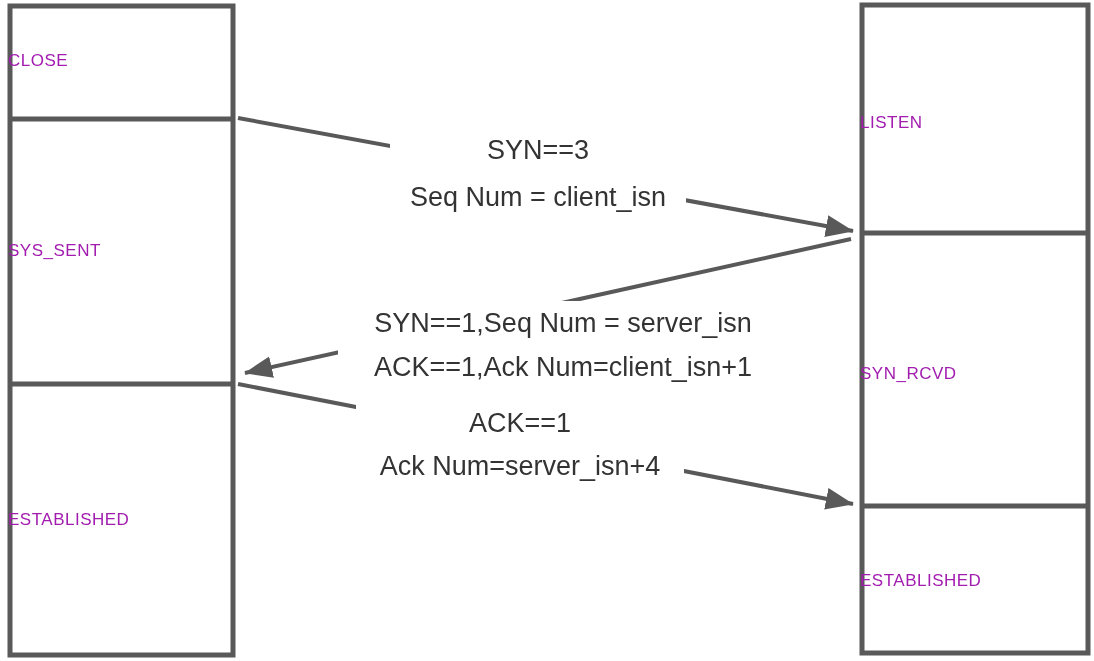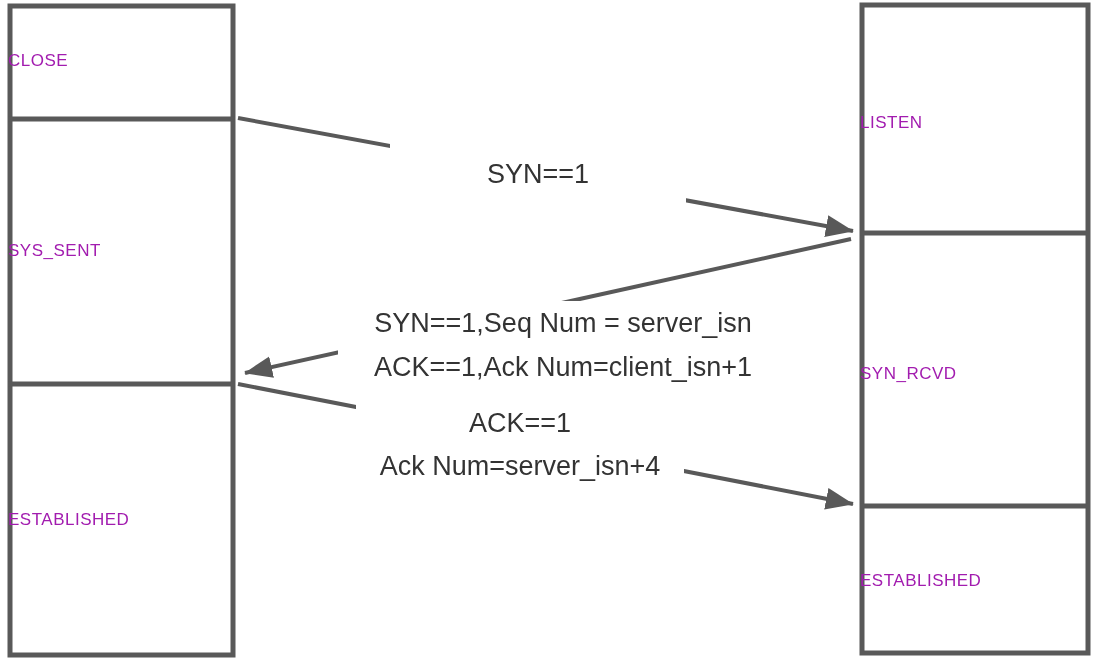--- a/index.html
+++ b/index.html
@@ -87,21 +87,22 @@
     <span>LISTEN</span>
   </div>
   <div class="state-label" style="left:860px; top:241px; width:260px; height:265px;">
     <span>SYN_RCVD</span>
   </div>
   <div class="state-label" style="left:860px; top:506px; width:230px; height:149px;">
     <span>ESTABLISHED</span>
   </div>
 
   <div class="msg-label" style="left:390px; top:127px; width:296px; height:94px; line-height:47px;">
-    <span>SYN==1</span>
+    <span>SYN==3</span>
+    <span>Seq Num = client_isn</span>
   </div>
 
   <div class="msg-label" style="left:338px; top:261px; width:450px; height:88px; line-height:44px;margin-top:40px;">
     <span>SYN==1,Seq Num = server_isn</span>
     <span>ACK==1,Ack Num=client_isn+1</span>
   </div>
 
   <div class="msg-label" style="left:356px; top:402px; width:328px; height:86px; line-height:43px;">
     <span>ACK==1</span>
     <span>Ack Num=server_isn+4</span>

